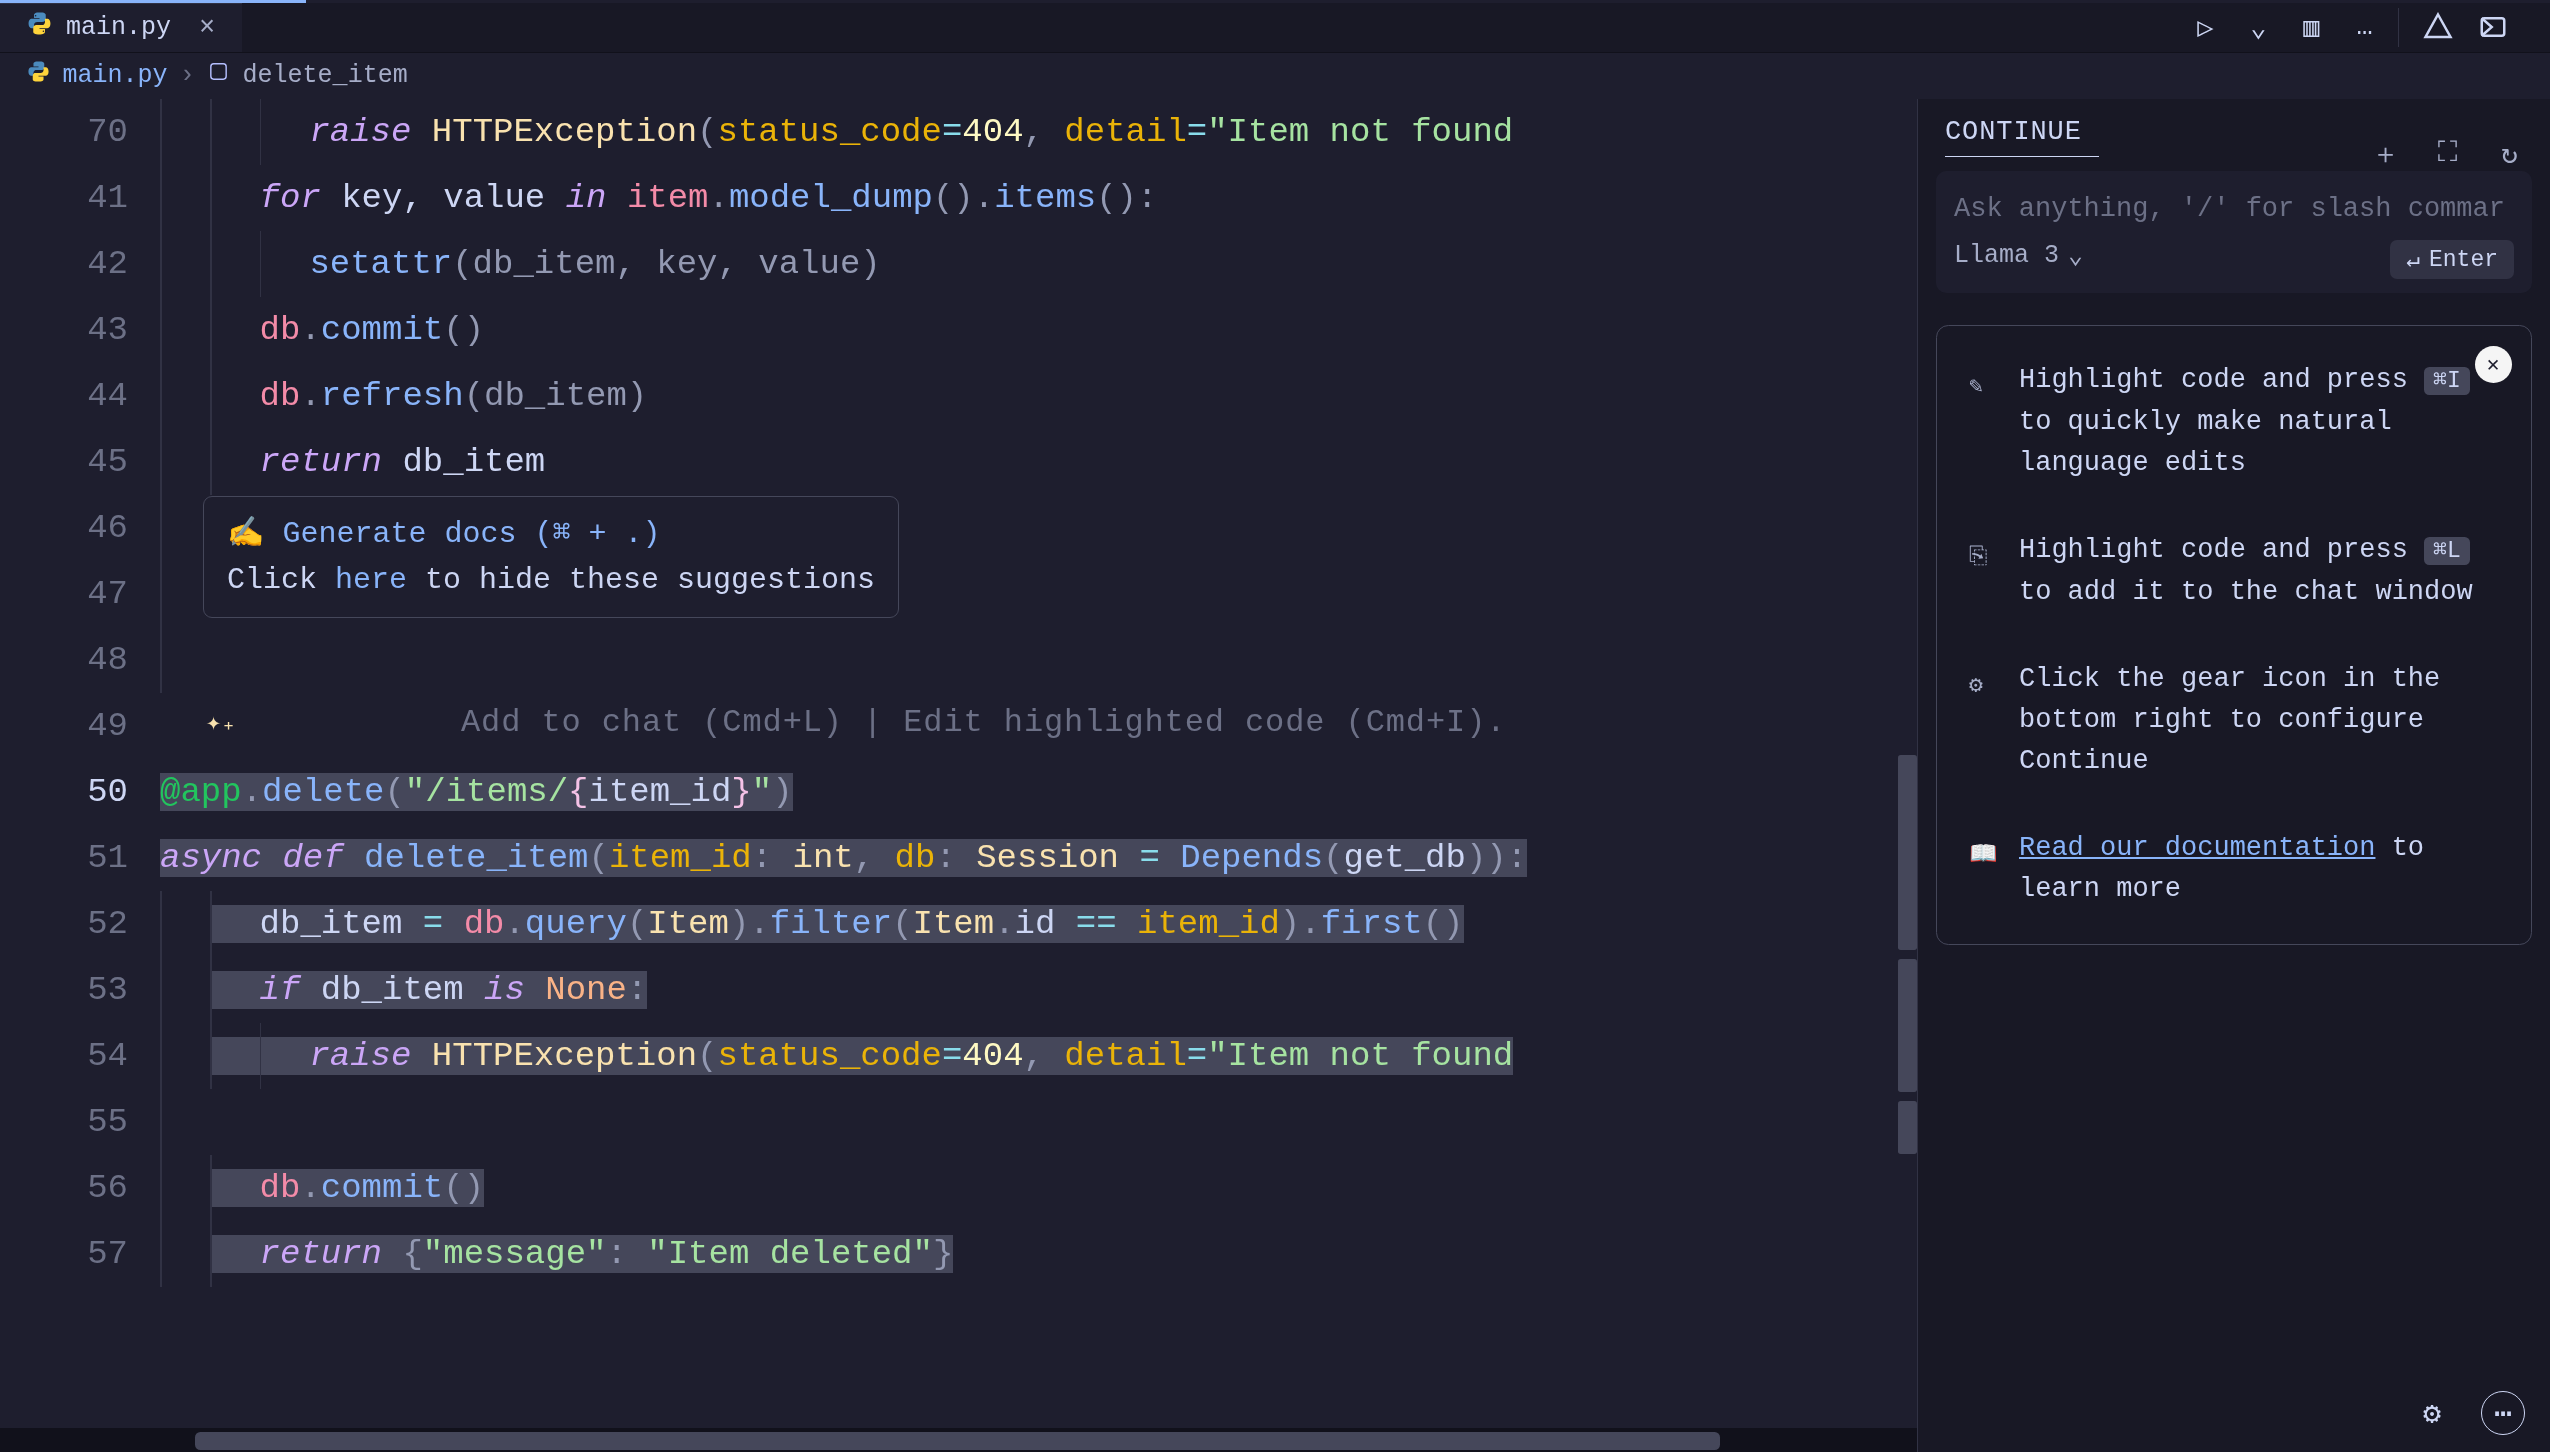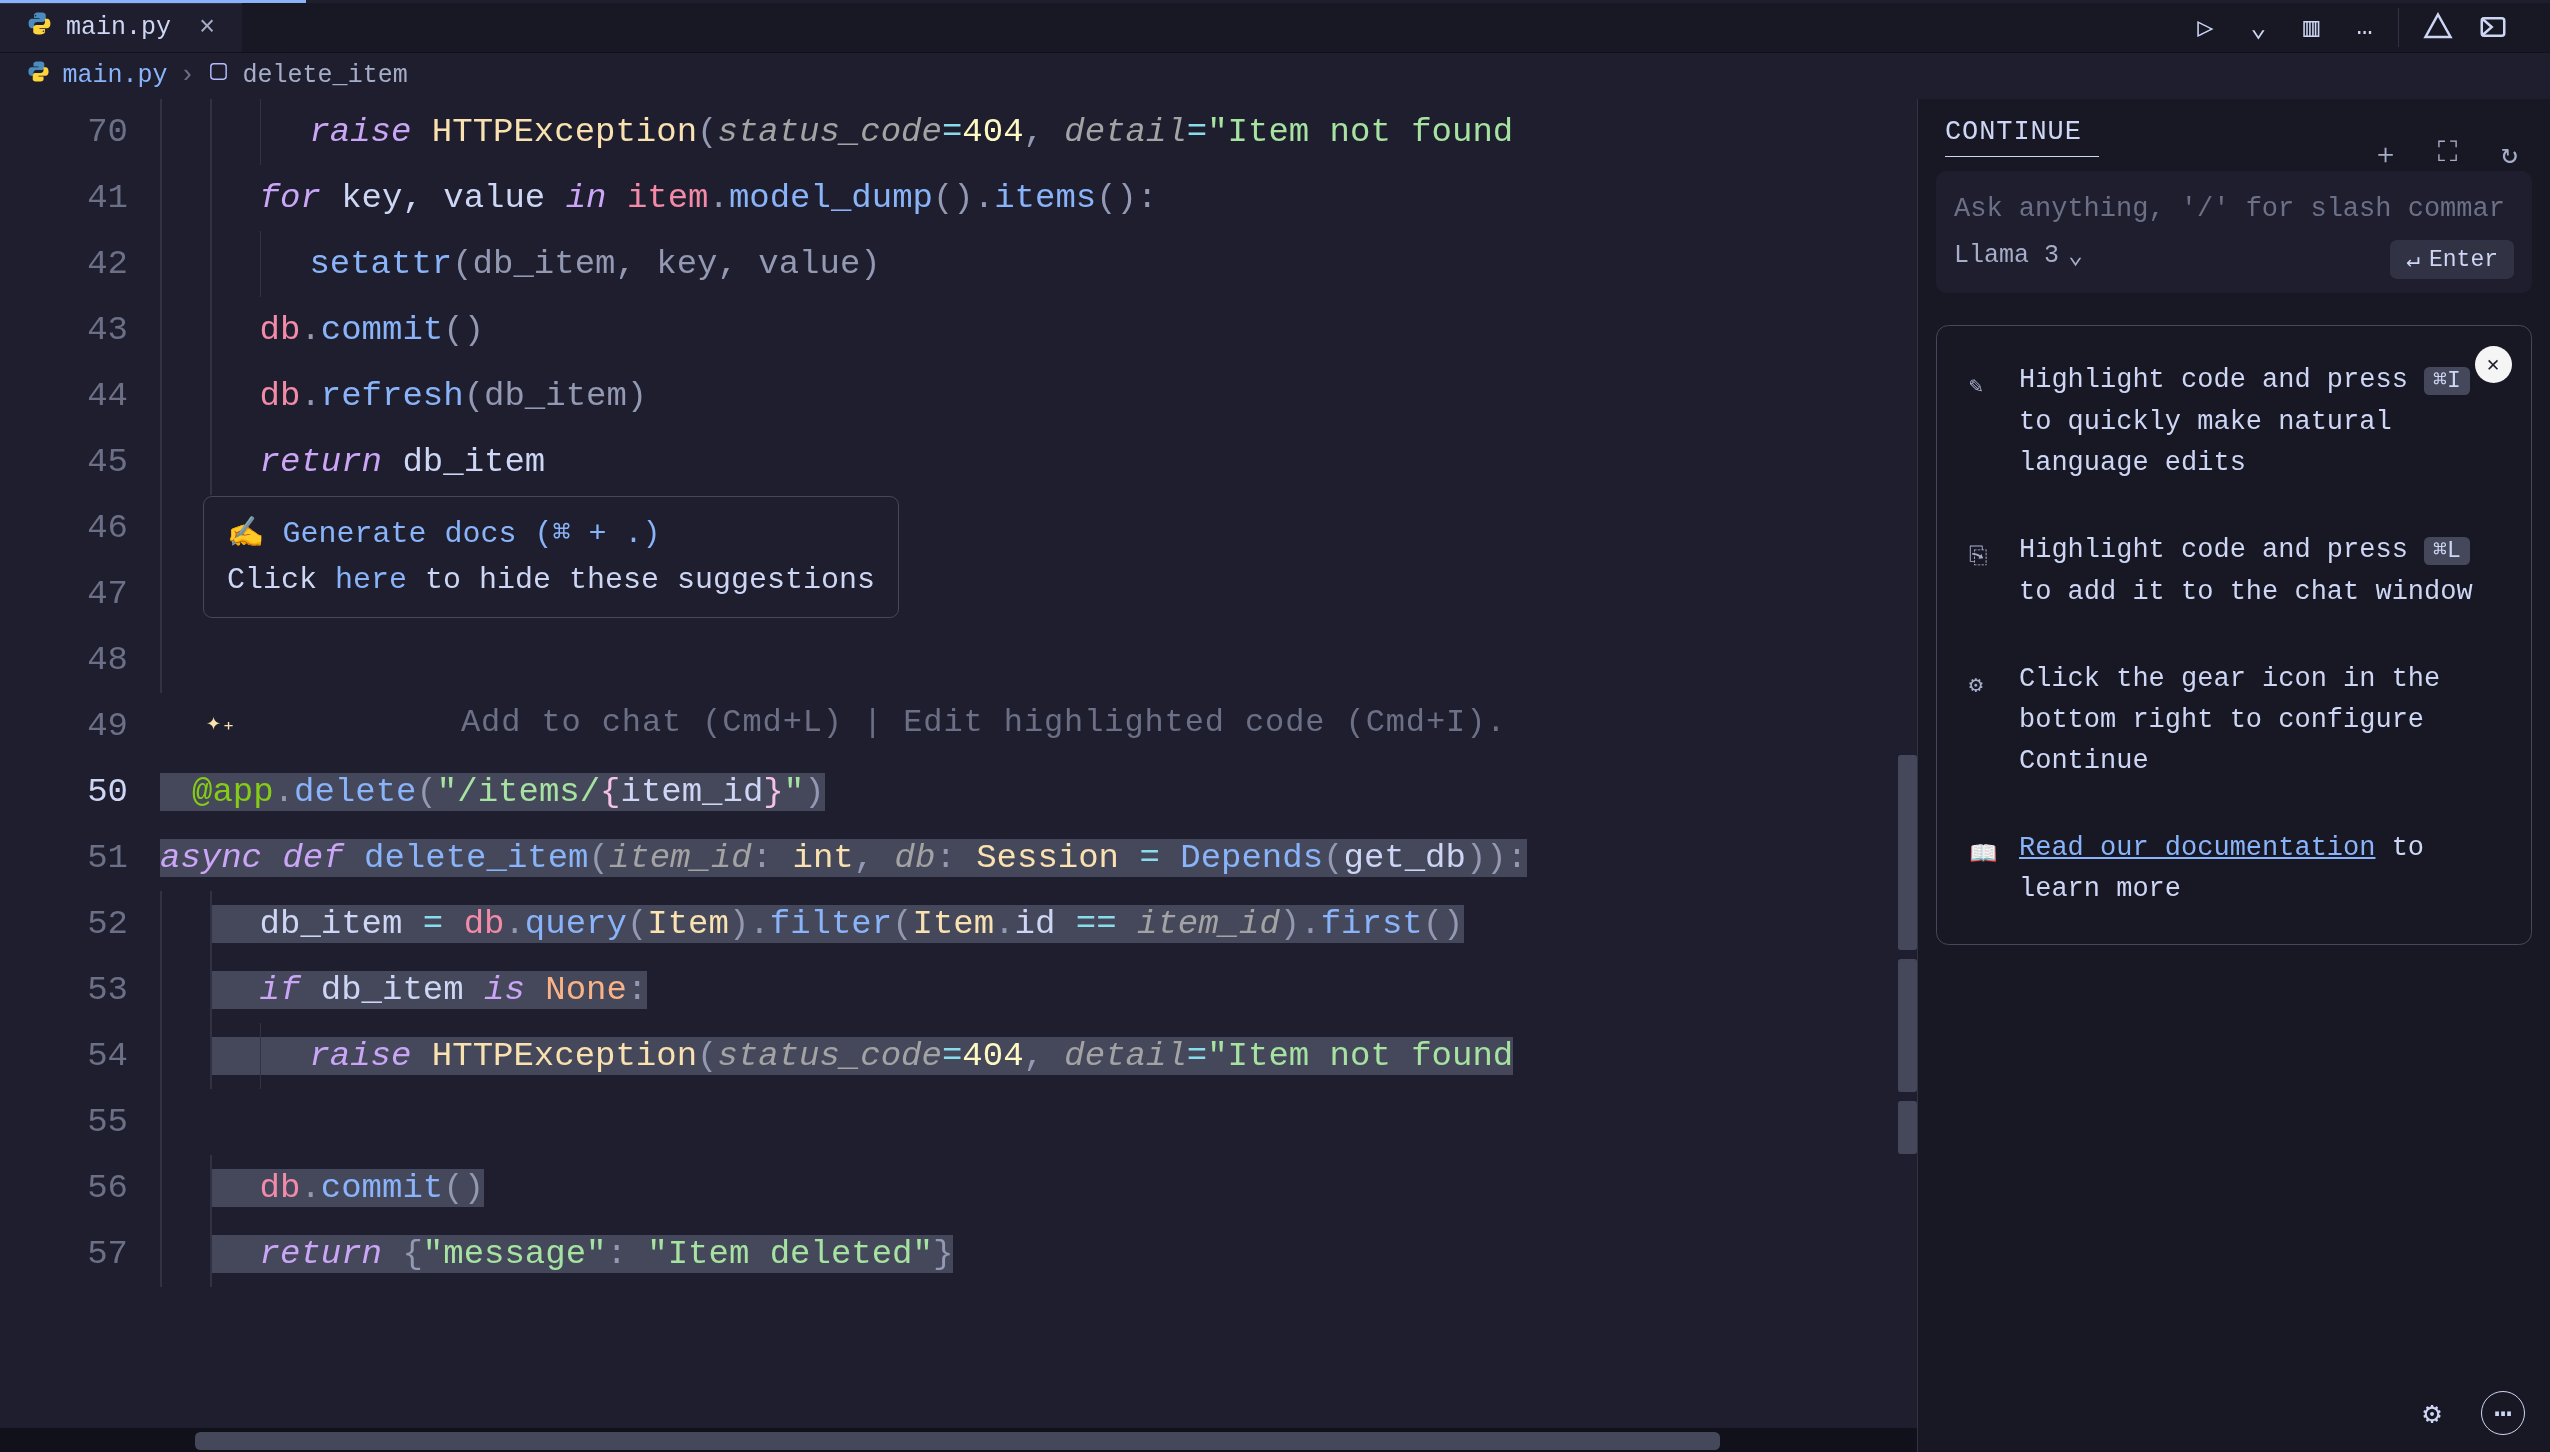--- a/index.html
+++ b/index.html
@@ -112,26 +112,26 @@
       width: 1.8px;
       height: 66px;
       background: #313244;
       vertical-align: top;
       margin-right: 48px;
     }
     .sel { background: #45475a; }
     .kw { color: #cba6f7; font-style: italic; }
     .fn { color: #89b4fa; }
     .var { color: #cdd6f4; }
-    .param { color: #a3a3a3; font-style: italic; }
+    .param { color: #eab308; }
     .num { color: #fef9c3; }
     .str { color: #a6e3a1; }
     .punct { color: #9399b2; }
     .op { color: #89dceb; }
-    .decor { color: #84cc16; margin-left: 32px; }
+    .decor { color: #22c55e; }
     .type { color: #f9e2af; }
     .self { color: #f38ba8; }
     .const { color: #fab387; }
     .stresc { color: #f5c2e7; }
 
     .suggestion-box {
       position: absolute;
       left: 43px;
       top: 397px;
       border: 0.9px solid #45475a;

